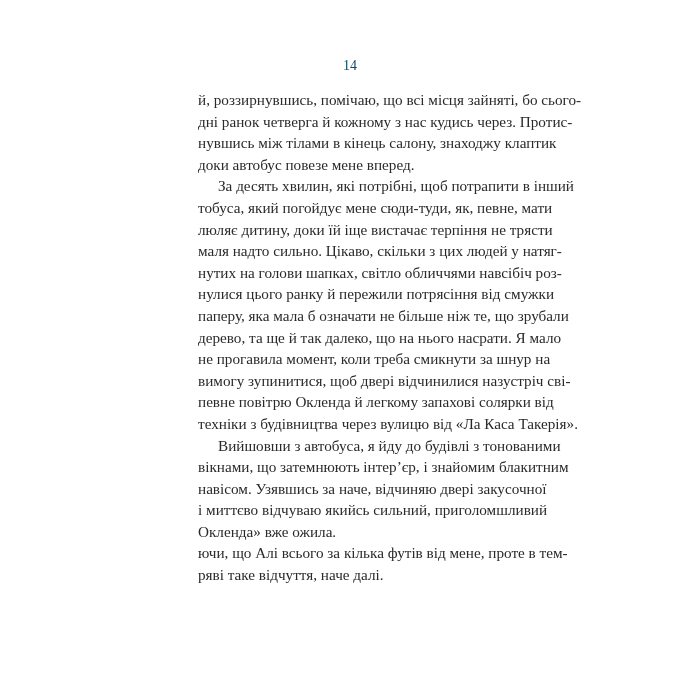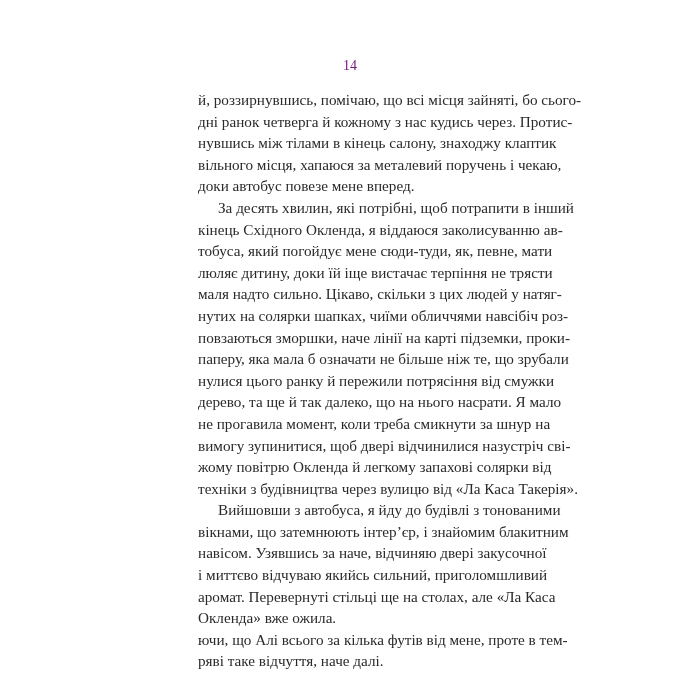--- a/index.html
+++ b/index.html
@@ -15,21 +15,21 @@
       font-family: "Liberation Serif", "DejaVu Serif", serif;
       color: #2a2a2a;
     }
     .page-number {
       position: absolute;
       top: 58px;
       left: 0;
       width: 700px;
       text-align: center;
       font-size: 14px;
-      color: #701a75;
+      color: #0c4a6e;
     }
     .text-body {
       position: absolute;
       top: 89px;
       left: 198px;
       width: 322px;
       font-size: 15.2px;
       line-height: 21.6px;
     }
     .line {
@@ -49,45 +49,41 @@
 </head>
 <body>
 
 <div class="page-number">14</div>
 
 <div class="text-body">
   <div>
     <span class="line">й, роззирнувшись, помічаю, що всі місця зайняті, бо сього-</span>
     <span class="line">дні ранок четверга й кожному з нас кудись через. Протис-</span>
     <span class="line">нувшись між тілами в кінець салону, знаходжу клаптик</span>
-    <span class="line">вільного місця, хапаюся за металевий поручень і чекаю,</span>
     <span class="line last">доки автобус повезе мене вперед.</span>
   </div>
   <div>
     <span class="line indent">За десять хвилин, які потрібні, щоб потрапити в інший</span>
-    <span class="line">кінець Східного Окленда, я віддаюся заколисуванню ав-</span>
     <span class="line">тобуса, який погойдує мене сюди-туди, як, певне, мати</span>
     <span class="line">люляє дитину, доки їй іще вистачає терпіння не трясти</span>
     <span class="line">маля надто сильно. Цікаво, скільки з цих людей у натяг-</span>
-    <span class="line">нутих на солярки шапках, чиїми обличчями навсібіч роз-</span>
-    <span class="line">повзаються зморшки, наче лінії на карті підземки, проки-</span>
+    <span class="line">нутих на голови шапках, світло обличчями навсібіч роз-</span>
+    <span class="line">нулися цього ранку й пережили потрясіння від смужки</span>
     <span class="line">паперу, яка мала б означати не більше ніж те, що зрубали</span>
-    <span class="line">нулися цього ранку й пережили потрясіння від смужки</span>
     <span class="line">дерево, та ще й так далеко, що на нього насрати. Я мало</span>
     <span class="line">не прогавила момент, коли треба смикнути за шнур на</span>
     <span class="line">вимогу зупинитися, щоб двері відчинилися назустріч сві-</span>
-    <span class="line">жому повітрю Окленда й легкому запахові солярки від</span>
+    <span class="line">певне повітрю Окленда й легкому запахові солярки від</span>
     <span class="line">техніки з будівництва через вулицю від «Ла Каса Такерія».</span>
   </div>
   <div>
     <span class="line indent">Вийшовши з автобуса, я йду до будівлі з тонованими</span>
     <span class="line">вікнами, що затемнюють інтер’єр, і знайомим блакитним</span>
     <span class="line">навісом. Узявшись за наче, відчиняю двері закусочної</span>
     <span class="line">і миттєво відчуваю якийсь сильний, приголомшливий</span>
-    <span class="line">аромат. Перевернуті стільці ще на столах, але «Ла Каса</span>
     <span class="line last">Окленда» вже ожила.</span>
   </div>
   <div>
     <span class="line">ючи, що Алі всього за кілька футів від мене, проте в тем-</span>
     <span class="line last">ряві таке відчуття, наче далі.</span>
   </div>
 
 </div>
 
 </body></html>

